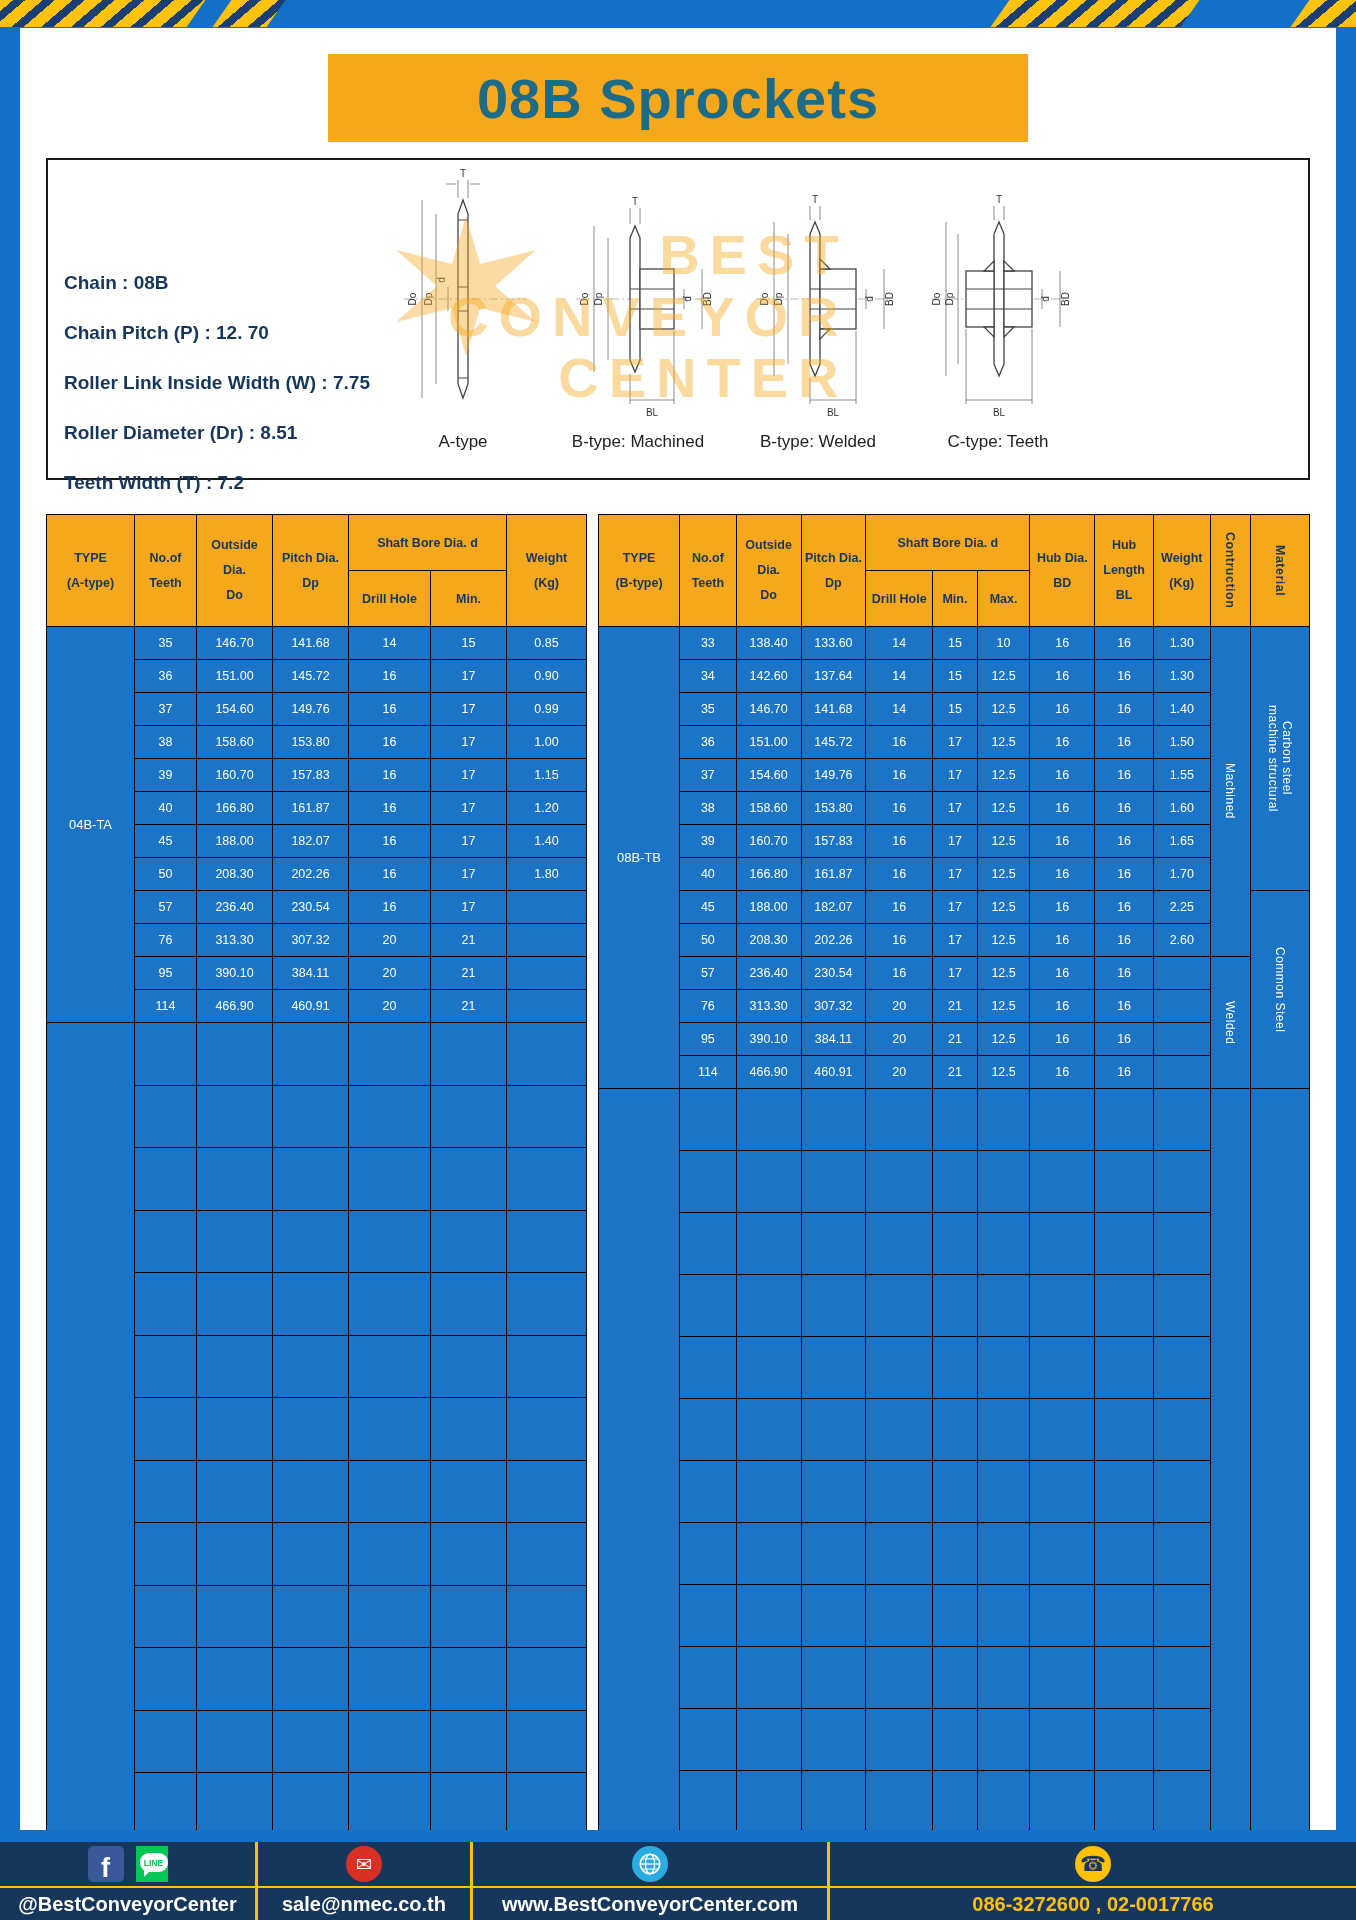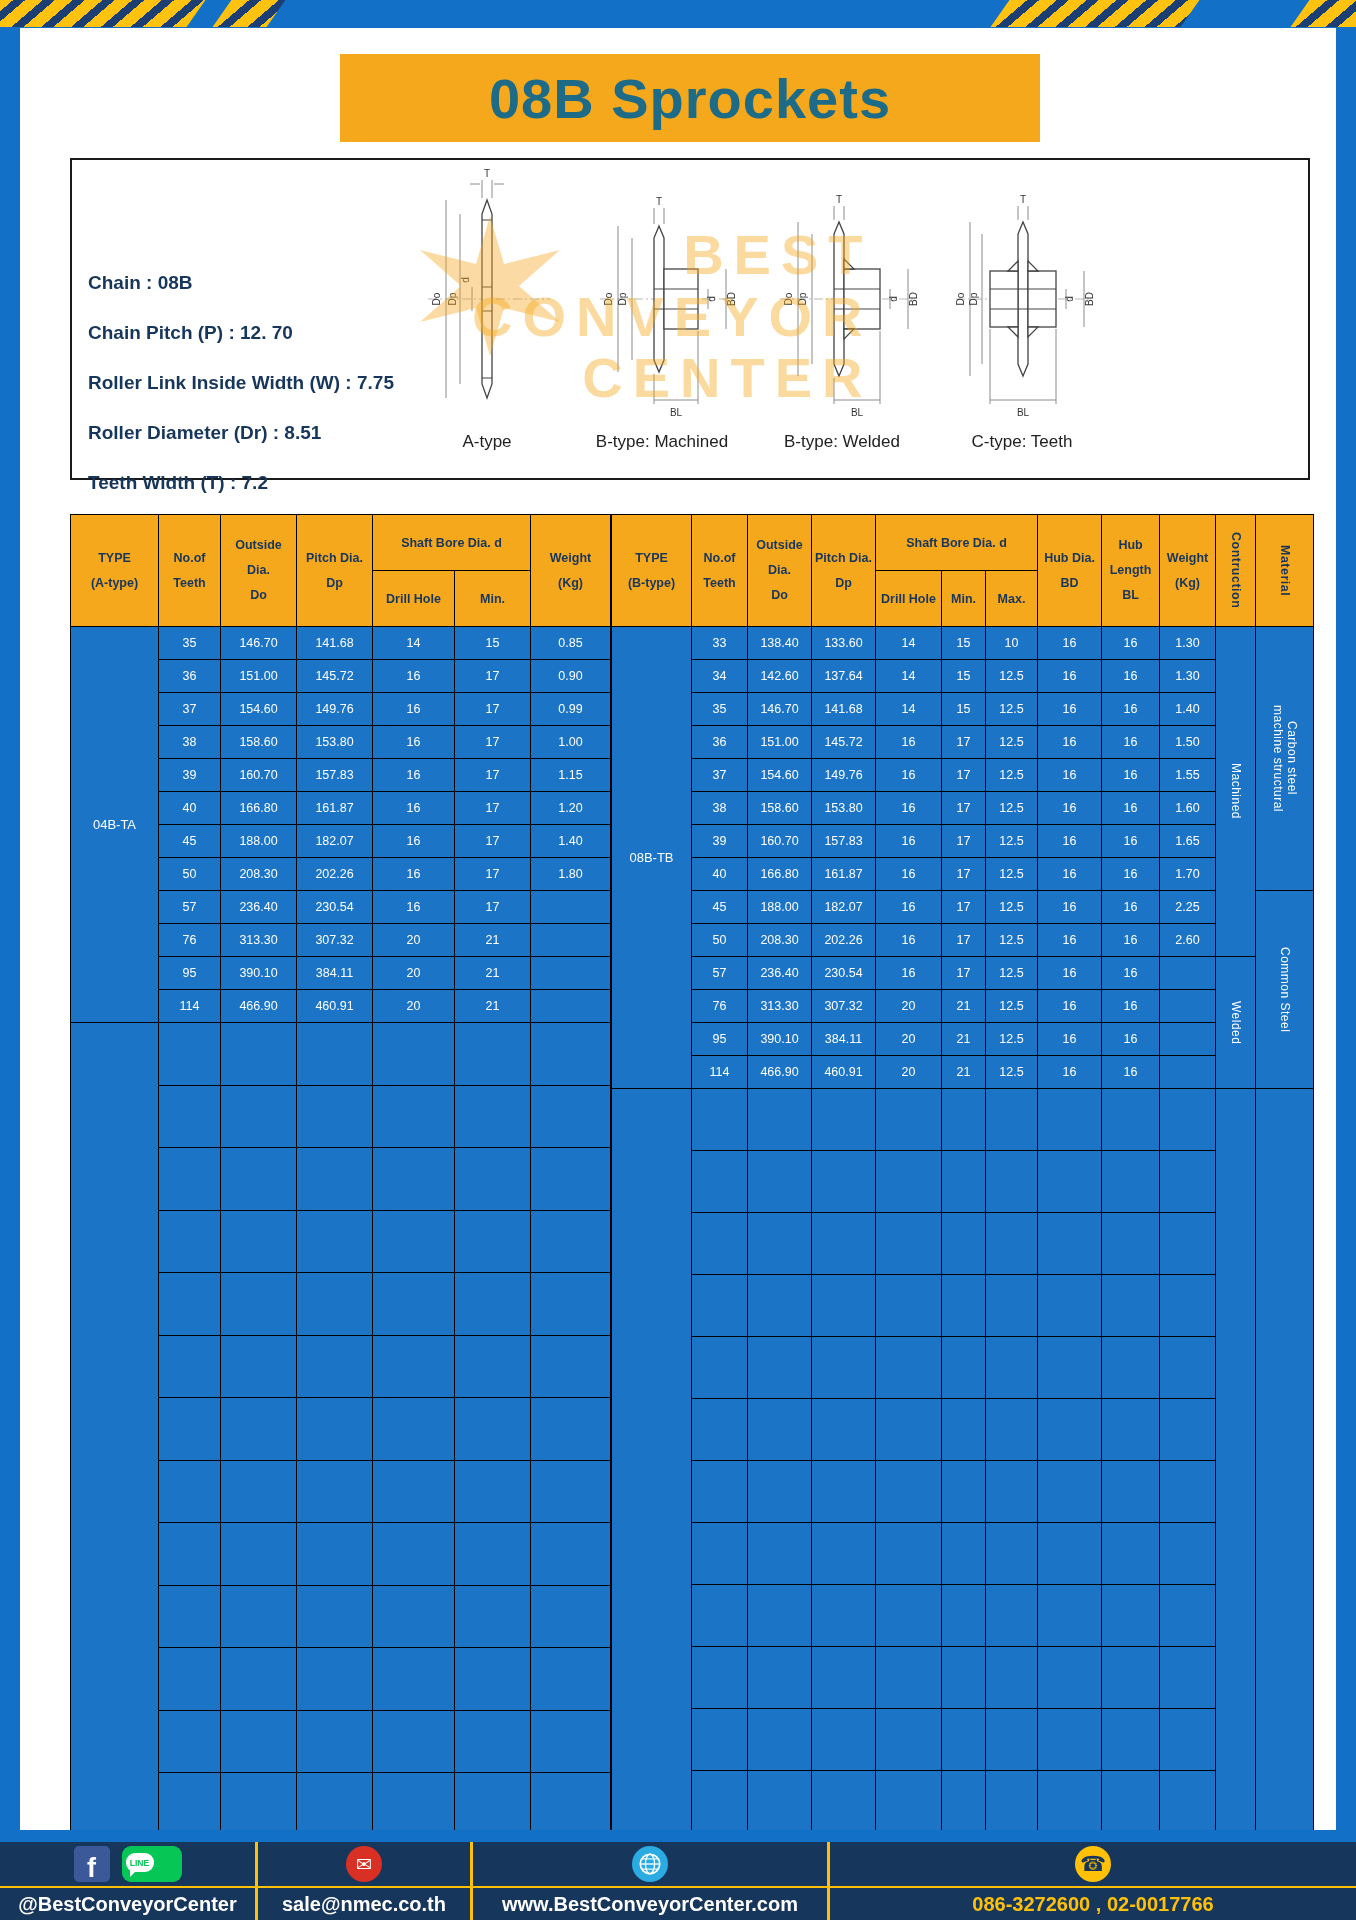--- a/index.html
+++ b/index.html
@@ -14,21 +14,21 @@
     background:repeating-linear-gradient(115deg,#ffc20e 0 16px,#1b3f73 16px 27px);
     transform:skewX(-35deg);
   }
   .hz1 { left:-14px; width:210px; }
   .hz2 { left:222px; width:54px; }
   .hz3 { left:1000px; width:190px; }
   .hz4 { left:1300px; width:70px; }
   
   .sheet {
     position:absolute; left:20px; right:20px; top:28px; bottom:90px;
-    background:#ffffff; overflow:hidden; padding-top:26px;padding-left:24px;
+    background:#ffffff; overflow:hidden; padding-top:26px;
   }
   .title-banner {
     width:700px; height:88px; margin:0 auto; background:#f6a81c;
     display:flex; align-items:center; justify-content:center;
   }
   .title-banner h1 {
     font-size:56px; font-weight:800; color:#1d6b86; letter-spacing:1px;
   }
   
   .diagram-box {
@@ -103,21 +103,21 @@
   .ftext {
     flex:1; display:flex; align-items:center; justify-content:center;
     font-weight:bold; font-size:20px; color:#ffffff;text-align:right;
   }
   .ftext.yellow { color:#ffc107; }
   .fb-ic {
     width:36px; height:36px; background:#3b5998; border-radius:5px; color:#fff;
     font-weight:bold; font-size:27px; display:flex; align-items:flex-end;
     justify-content:center; line-height:0.95;
   }
-  .line-ic { width:60px; height:36px; background:#06c755; border-radius:9px; position:relative; }
+  .line-ic { width:32px; height:36px; background:#06c755; border-radius:1px; position:relative; }
   .line-bubble {
     position:absolute; left:4px; top:7px; width:28px; height:19px; background:#fff;
     border-radius:9px; display:flex; align-items:center; justify-content:center;
     font-size:8.5px; font-weight:bold; color:#06c755;
   }
   .line-bubble::after {
     content:""; position:absolute; left:4px; bottom:-5px;
     border:4px solid transparent; border-top-color:#fff; border-left-color:#fff;
   }
   .icon-circle {

